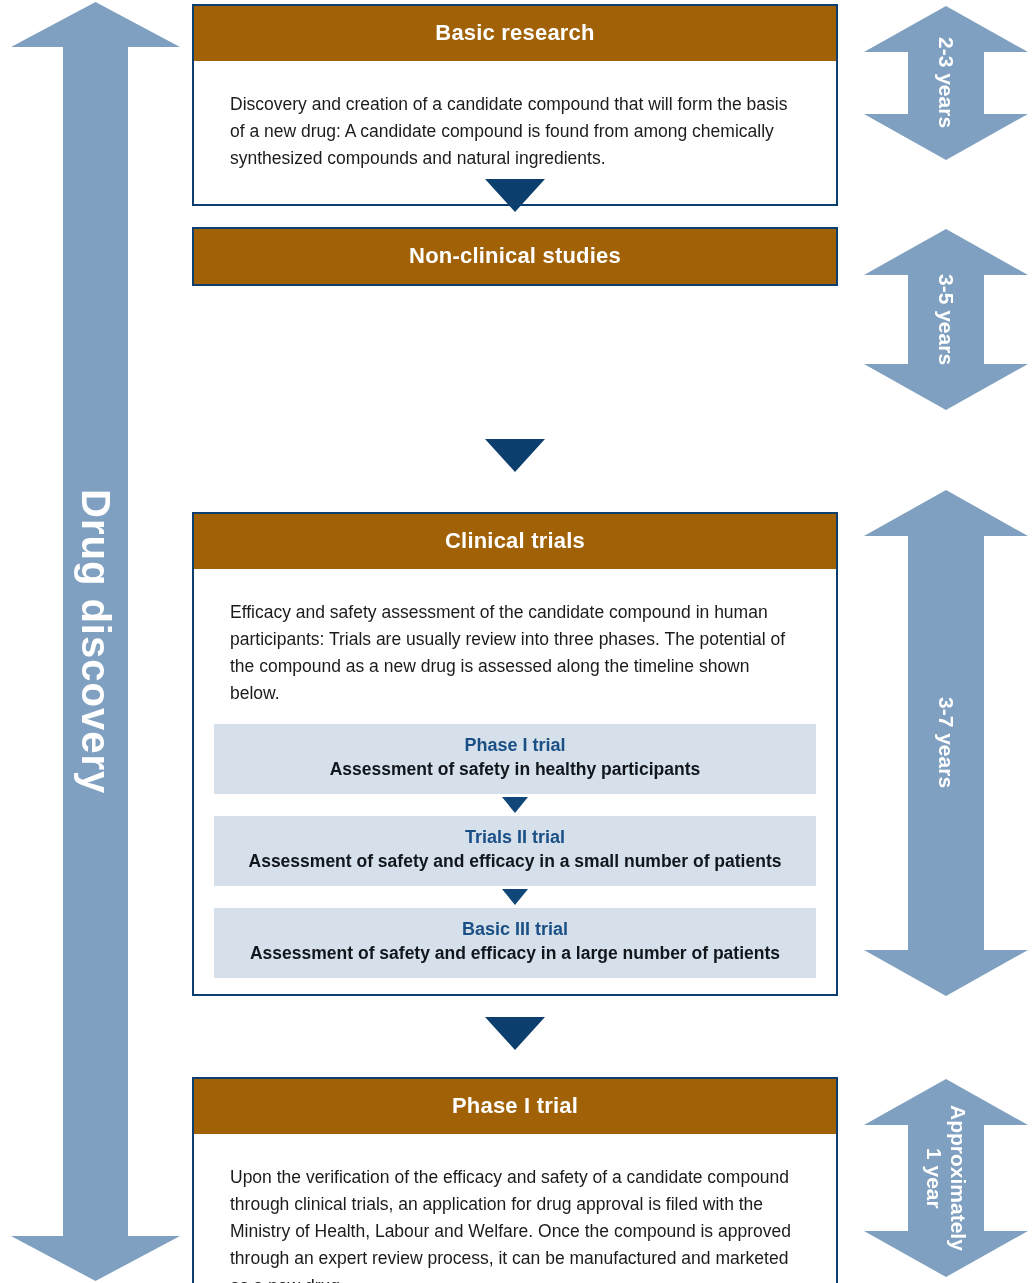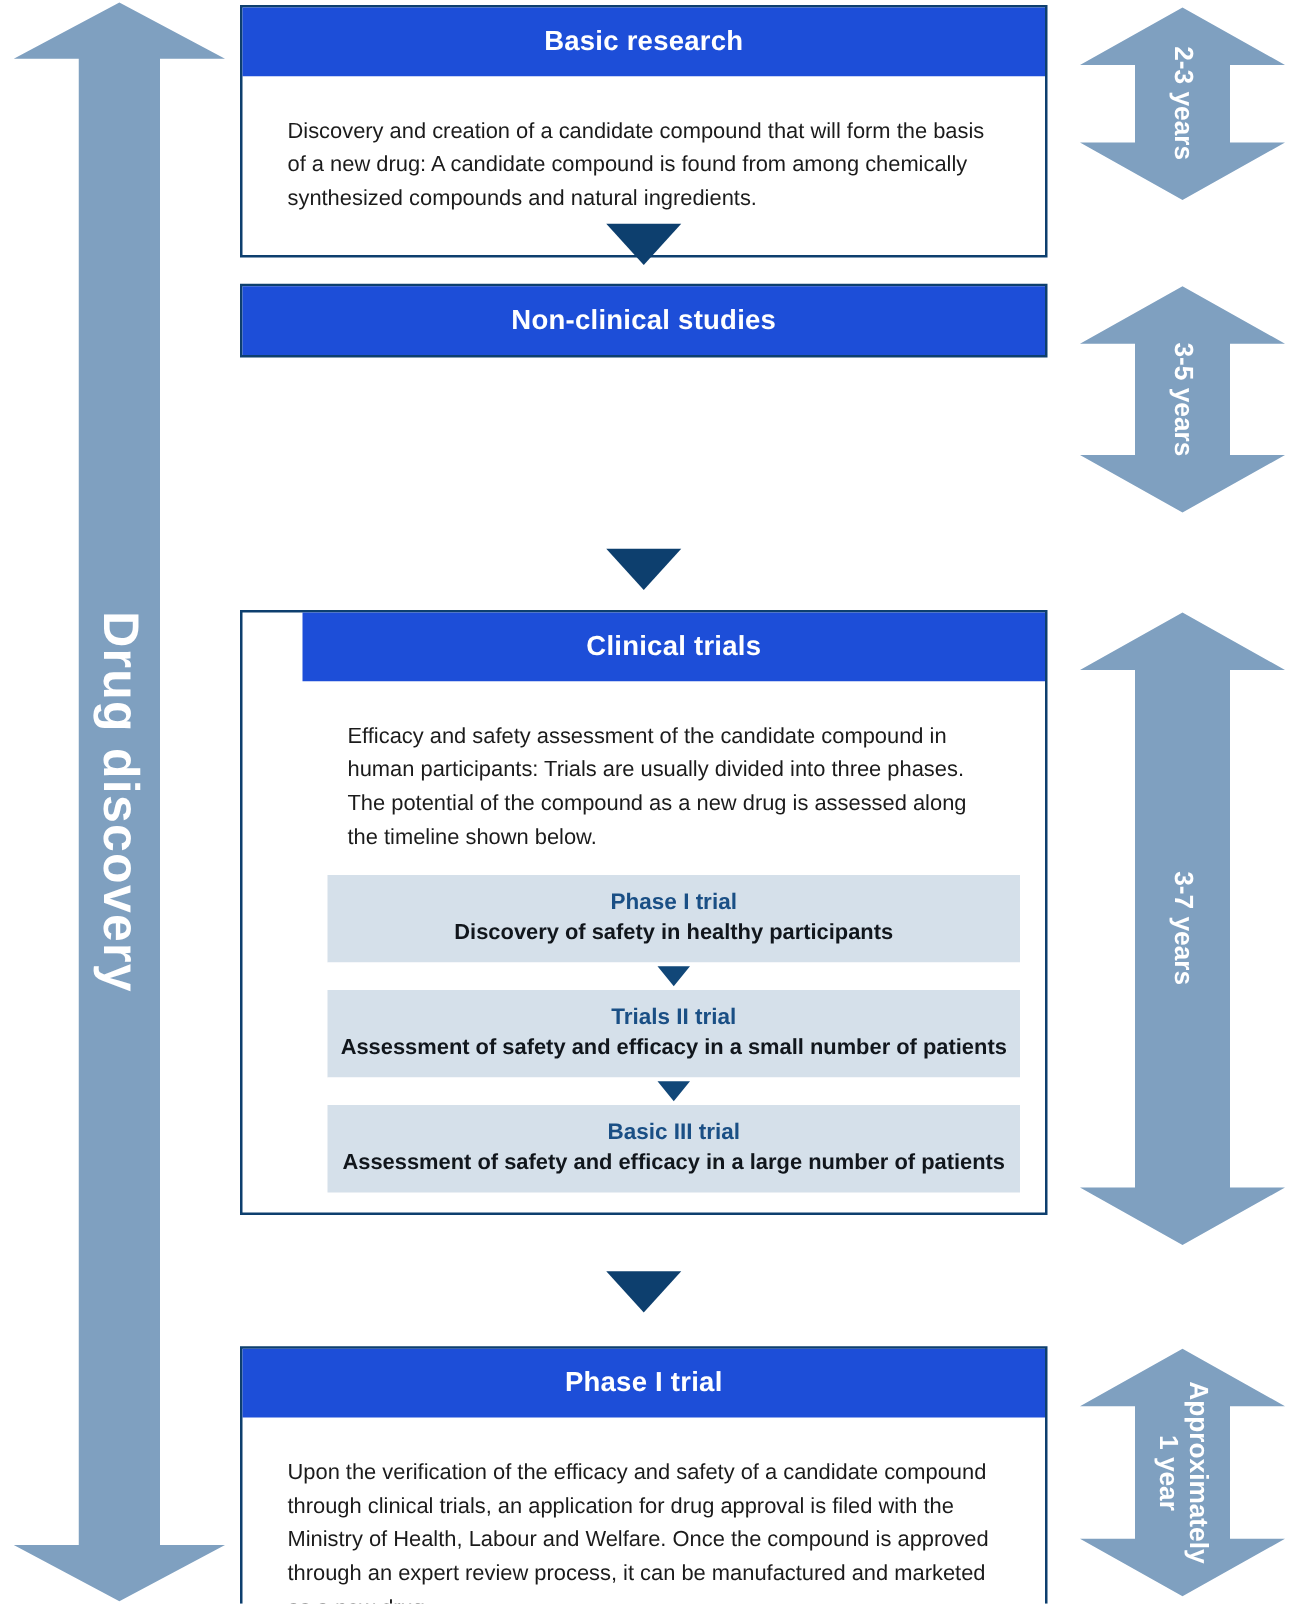--- a/index.html
+++ b/index.html
@@ -52,21 +52,21 @@
   
   .stage {
     position: absolute;
     left: 192px;
     width: 646px;
     box-sizing: border-box;
     border: 2px solid #0d3f6e;
     background: #ffffff;
   }
   .stage-header {
-    background: #1d4ed8;
+    background: #a16207;
     color: #ffffff;
     font-size: 22px;
     font-weight: bold;
     text-align: center;
     padding: 14px 8px 15px 8px;
     letter-spacing: 0.2px;
   }
   .stage-body {
     padding: 14px 20px 16px 20px;
   }
@@ -177,30 +177,30 @@
   </div>
 
   <div class="stage" style="top:227px;">
     <div class="stage-header">Non-clinical studies</div>
   </div>
 
   <div class="connector" style="top:435px;height:40px;">
     <div class="tri-lg"></div>
   </div>
 
-  <div class="stage" style="top:488px;padding-left:48px;">
+  <div class="stage" style="top:512px;">
     <div class="stage-header">Clinical trials</div>
     <div class="stage-body">
-      <p class="stage-text">Efficacy and safety assessment of the candidate compound in human participants: Trials are usually divided into three phases. The potential of the compound as a new drug is assessed along the timeline shown below.</p>
+      <p class="stage-text">Efficacy and safety assessment of the candidate compound in human participants: Trials are usually review into three phases. The potential of the compound as a new drug is assessed along the timeline shown below.</p>
 
       <div class="phase-list">
 
         <div class="phase-box">
           <div class="phase-title">Phase I trial</div>
-          <div class="phase-desc">Discovery of safety in healthy participants</div>
+          <div class="phase-desc">Assessment of safety in healthy participants</div>
         </div>
 
         <div class="phase-connector">
           <div class="tri-sm"></div>
         </div>
 
         <div class="phase-box">
           <div class="phase-title">Trials II trial</div>
           <div class="phase-desc">Assessment of safety and efficacy in a small number of patients</div>
         </div>

